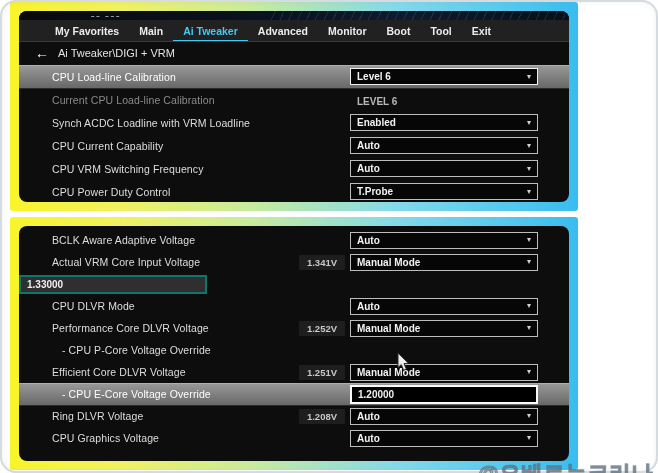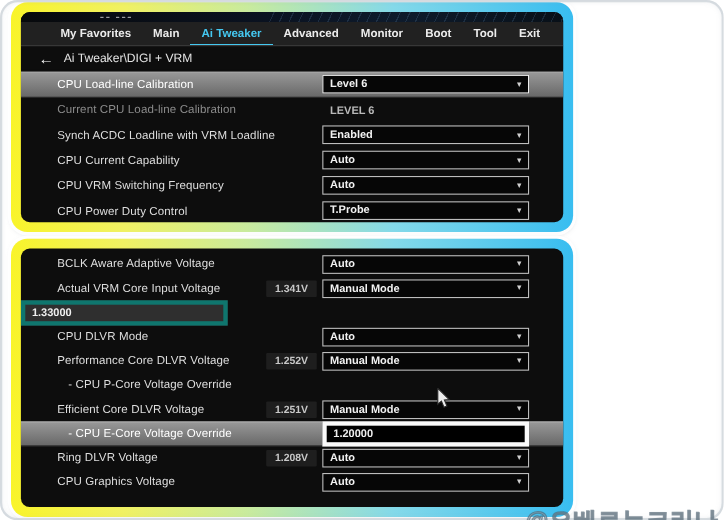--- a/index.html
+++ b/index.html
@@ -7,22 +7,22 @@
     width:658px;height:473px;position:relative;overflow:hidden;
     background:#ffffff;
     font-family:"Liberation Sans", sans-serif;
   }
   .frame{
     position:absolute;inset:0;border-radius:16px;pointer-events:none;z-index:40;
     box-shadow:inset 0 0 0 2px rgba(190,198,205,.55), inset 0 0 6px rgba(160,170,180,.35);
   }
   
   .panel{
-    position:absolute;left:10px;width:511px;box-sizing:border-box;
-    border-radius:15px;padding:9px;
+    position:absolute;left:10px;width:568px;box-sizing:border-box;
+    border-radius:3px;padding:9px;
     background:linear-gradient(90deg,#f9f42a 0%,#f0f163 20%,#c9eb9d 42%,#84d9e9 68%,#38bdf0 100%);
     box-shadow:0 0 0 3px rgba(255,255,255,.9), 0 1px 5px rgba(140,150,160,.35);
   }
   #panel1{top:2px;height:209px;}
   #panel2{top:217px;height:253px;}
   .panel-inner{
     width:100%;height:100%;background:#0d0d0d;border-radius:8px;
     position:relative;overflow:hidden;
   }
   
@@ -81,21 +81,21 @@
   .ctrl{width:188px;margin-right:31px;flex:0 0 auto;}
   .dd{
     height:15px;border:1px solid #bdbdbd;background:#060606;
     display:flex;align-items:center;justify-content:space-between;
     padding:0 6px;cursor:default;
   }
   .row.hl .dd{border-color:#efefef;}
   .dd .val{font-size:10px;color:#f2f2f2;font-weight:600;}
   .dd .arr{font-size:8px;color:#d0d0d0;line-height:1;}
   .inputbox{
-    height:15px;border:4px solid #0f766e;background:#2f2f2f;color:#efefef;
+    height:15px;border:2px solid #0f766e;background:#2f2f2f;color:#efefef;
     font-size:10px;font-weight:600;display:flex;align-items:center;padding:0 6px;
   }
   .inputbox.focused{background:#000000;border-color:#fafafa;}
   .staticval{font-size:10px;color:#b9b9b9;font-weight:600;padding-left:7px;display:inline-block;}
   
   .watermark{
     position:absolute;left:478px;top:459px;z-index:50;
     font-size:21px;font-weight:700;letter-spacing:1px;
     color:rgba(255,255,255,.30);
     -webkit-text-stroke:1.2px rgba(75,95,110,.6);

